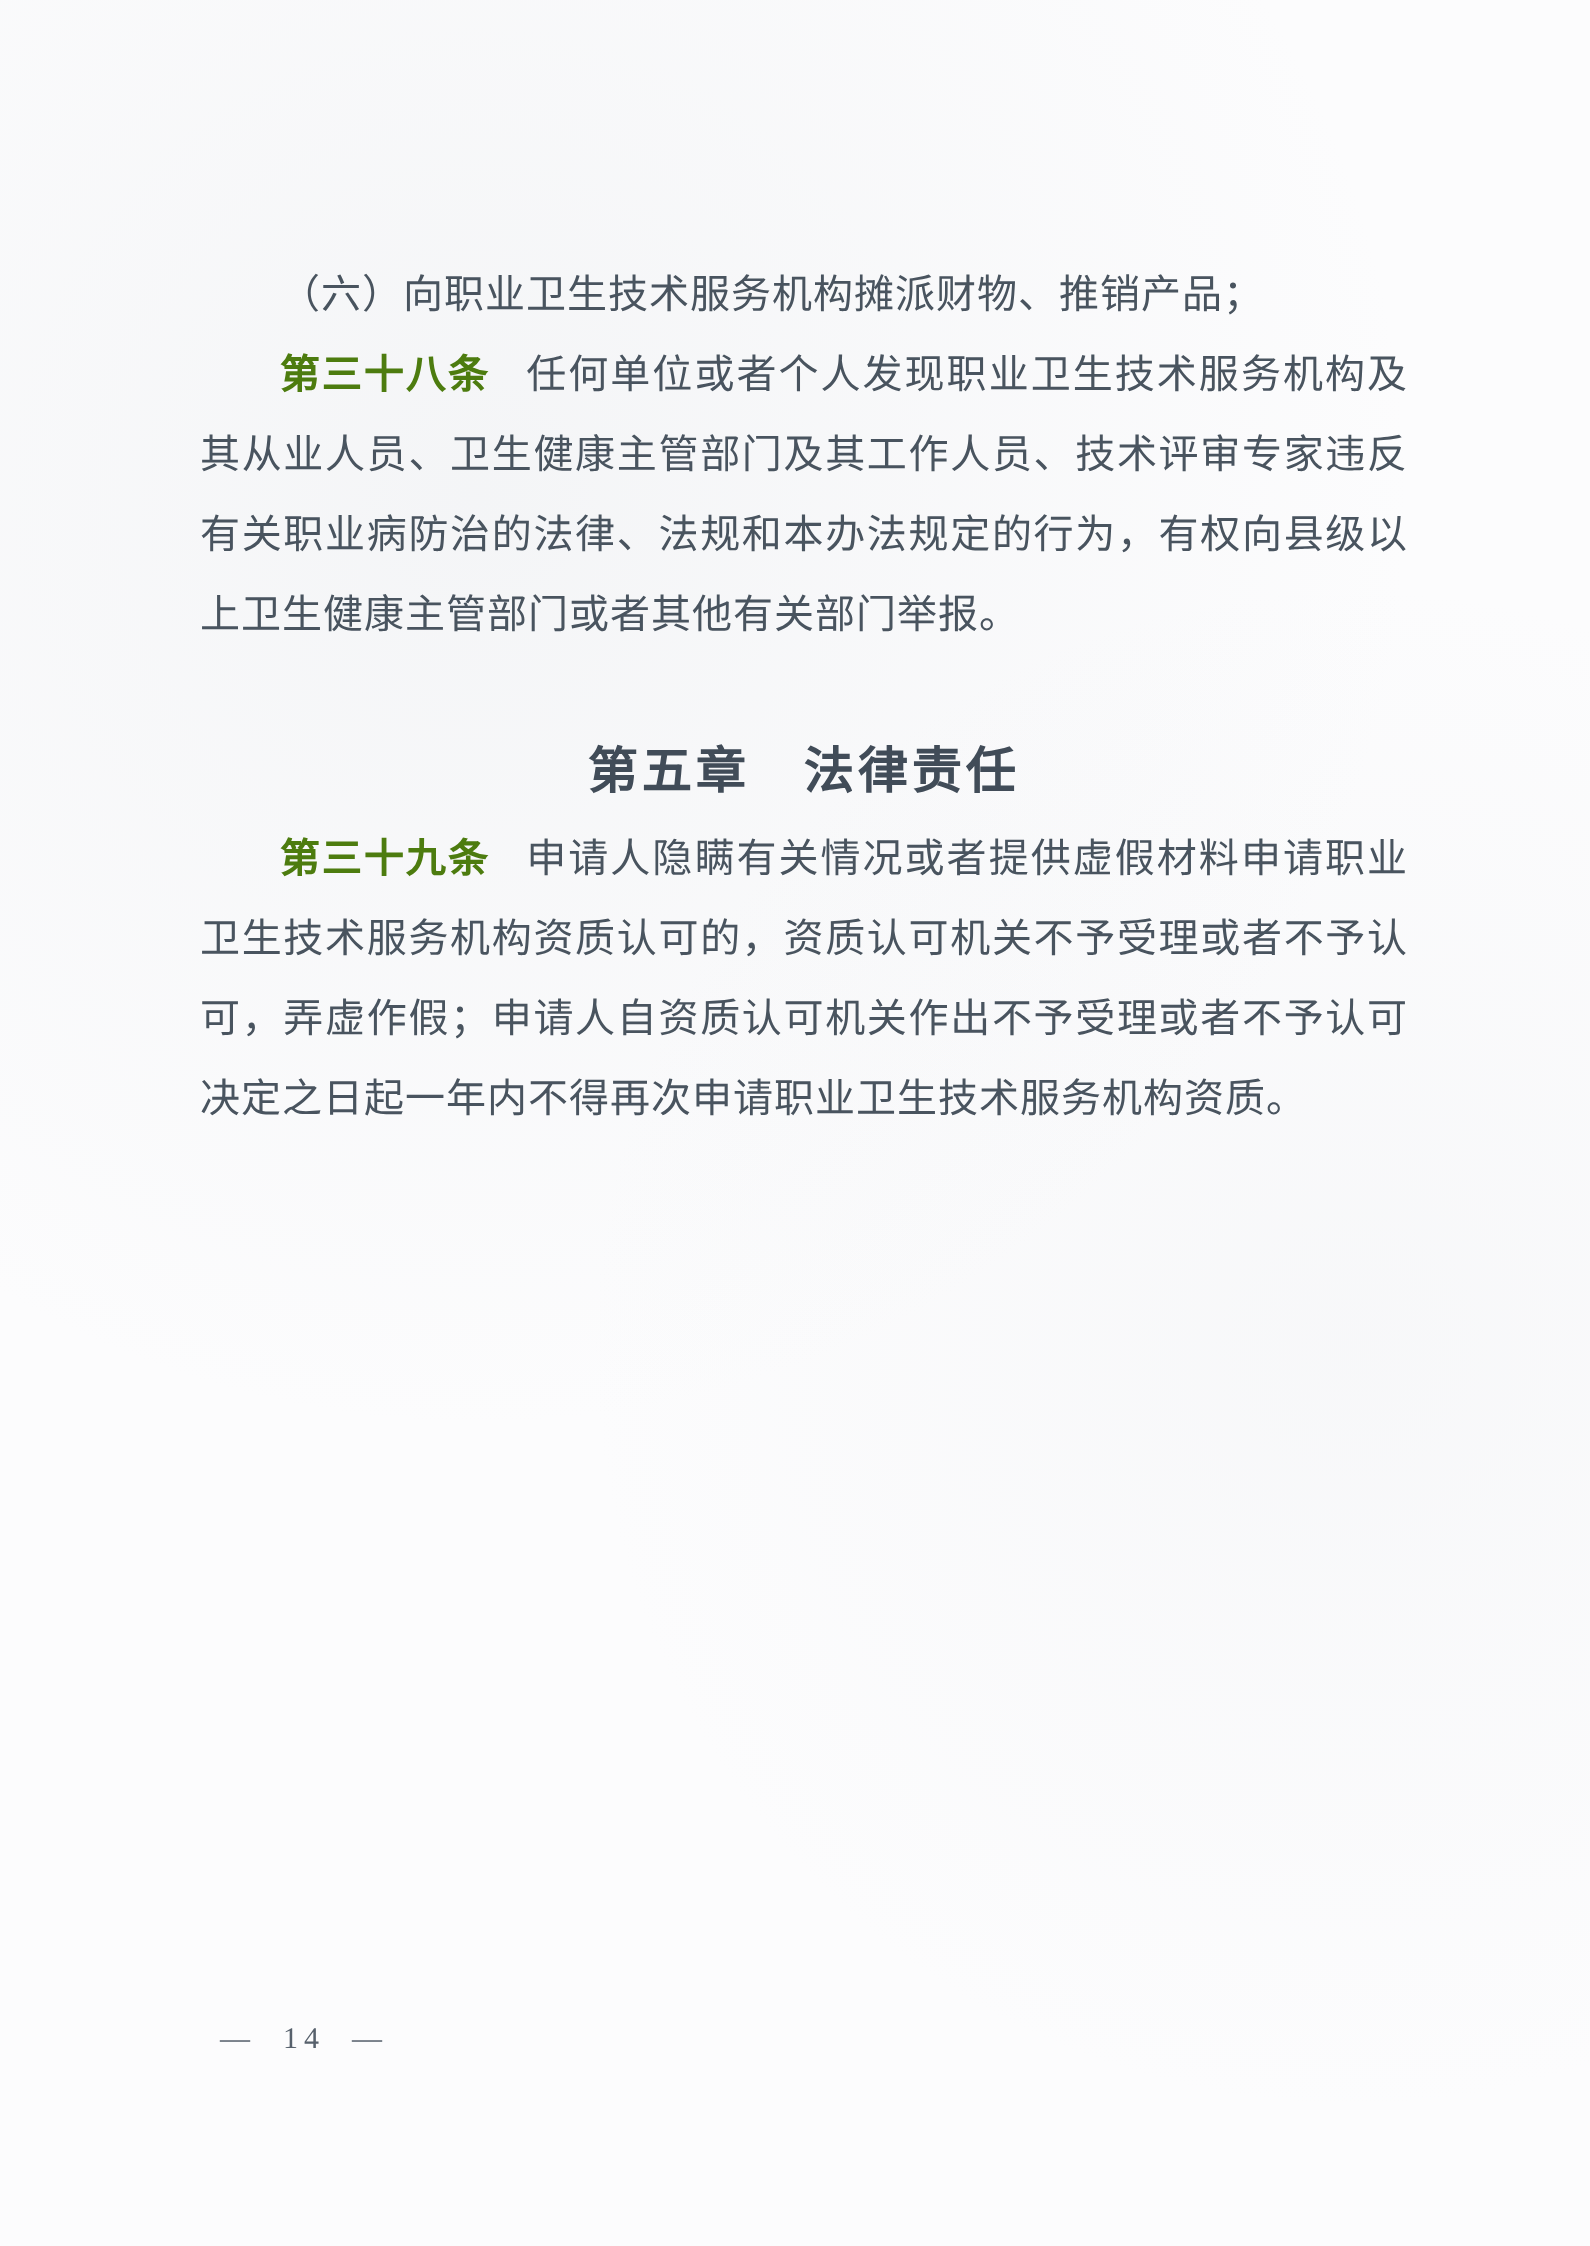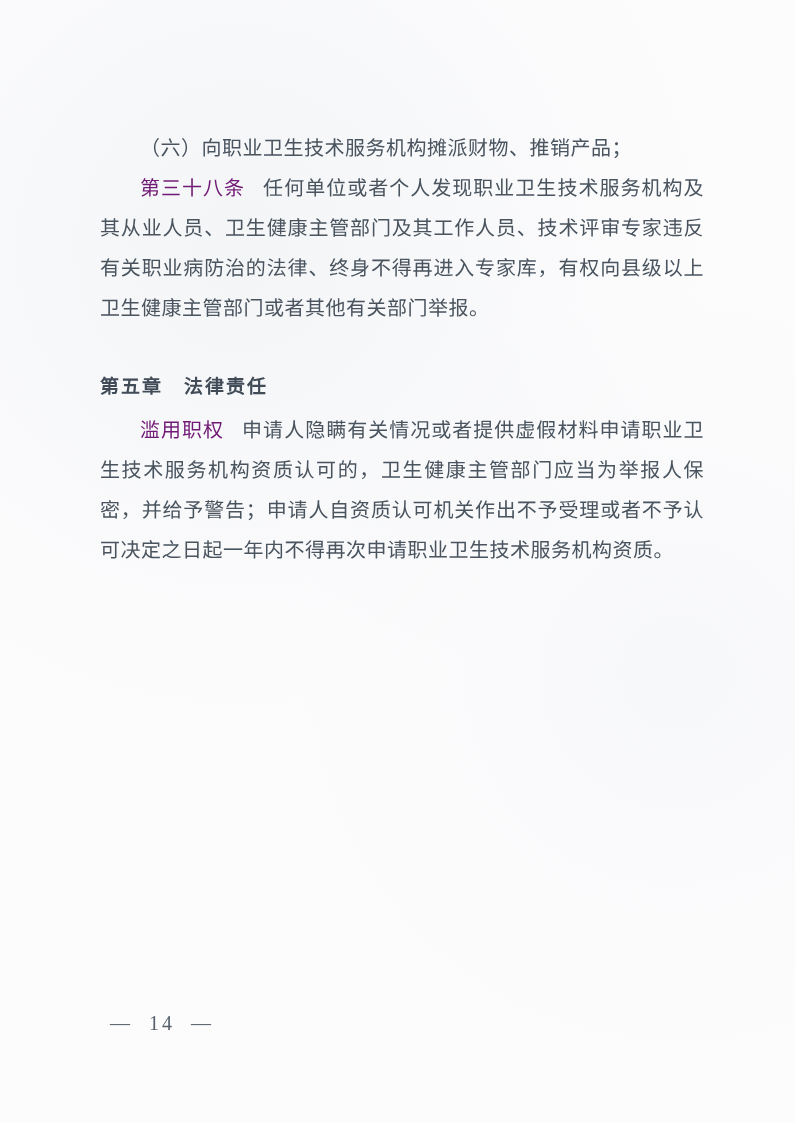--- a/index.html
+++ b/index.html
@@ -36,58 +36,59 @@
   p.para {
     margin: 0;
     font-size: 20px;
     line-height: 40px;
     text-align: justify;
     text-justify: inter-character;
     text-indent: 2em;
     letter-spacing: 0.5px;
   }
   .lead {
-    font-weight: 400;
-    color: #701a75;
+    font-weight: 700;
+    color: #4d7c0f;
     margin-right: 0.9em;
   }
   .lead:empty { display: none; margin: 0; }
   h2.chapter {
     margin: 39px 0 3px 0;
-    font-size: 19px;
+    font-size: 25px;
     line-height: 40px;
     font-weight: 700;
+    text-align: center;
     color: #414c58;
     letter-spacing: 2px;
   }
   .page-number {
     position: absolute;
     left: 110px;
     top: 1012px;
-    font-size: 20px;
+    font-size: 15px;
     letter-spacing: 3px;
     color: #57616c;
     white-space: pre;
   }
 </style>
 </head>
 <body>
 
 <div class="page">
   <div class="doc-body">
 
     <p class="para"><span>（六）向职业卫生技术服务机构摊派财物、推销产品；</span></p>
 
 
 
-    <p class="para"><span class="lead">第三十八条</span><span>任何单位或者个人发现职业卫生技术服务机构及其从业人员、卫生健康主管部门及其工作人员、技术评审专家违反有关职业病防治的法律、终身不得再进入专家库，有权向县级以上卫生健康主管部门或者其他有关部门举报。</span></p>
+    <p class="para"><span class="lead">第三十八条</span><span>任何单位或者个人发现职业卫生技术服务机构及其从业人员、卫生健康主管部门及其工作人员、技术评审专家违反有关职业病防治的法律、法规和本办法规定的行为，有权向县级以上卫生健康主管部门或者其他有关部门举报。</span></p>
 
 
     <h2 class="chapter">第五章　法律责任</h2>
 
 
 
-    <p class="para"><span class="lead">滥用职权</span><span>申请人隐瞒有关情况或者提供虚假材料申请职业卫生技术服务机构资质认可的，卫生健康主管部门应当为举报人保密，并给予警告；申请人自资质认可机关作出不予受理或者不予认可决定之日起一年内不得再次申请职业卫生技术服务机构资质。</span></p>
+    <p class="para"><span class="lead">第三十九条</span><span>申请人隐瞒有关情况或者提供虚假材料申请职业卫生技术服务机构资质认可的，资质认可机关不予受理或者不予认可，弄虚作假；申请人自资质认可机关作出不予受理或者不予认可决定之日起一年内不得再次申请职业卫生技术服务机构资质。</span></p>
 
   </div>
 
   <div class="page-number">—  14  —</div>
 </div>
 
 </body></html>

